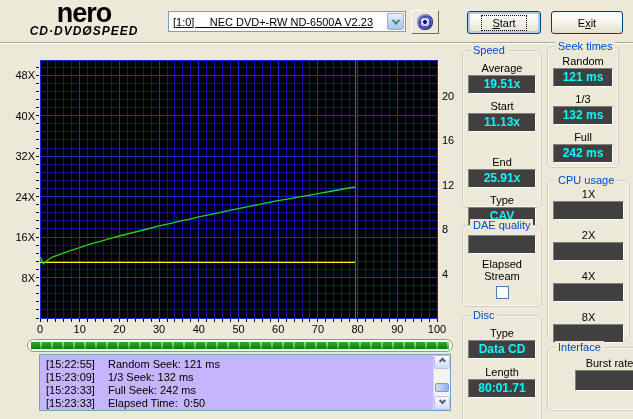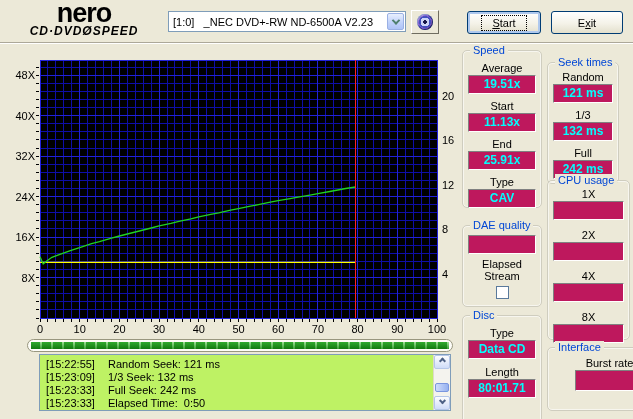--- a/index.html
+++ b/index.html
@@ -14,21 +14,21 @@
   #win { position:absolute; inset:0; }
 
   
   .logo { position:absolute; left:6px; top:1px; width:156px; height:40px; text-align:center; color:#000; }
   .logo .l1 { font-size:27px; font-weight:bold; letter-spacing:-1px; line-height:24px; }
   .logo .l2 { font-size:12px; font-weight:bold; font-style:italic; letter-spacing:1px; line-height:13px; white-space:nowrap; }
   .combo {
     position:absolute; left:168px; top:11px; width:238px; height:21px;
     background:#fff; border:1px solid #7f9db9; display:flex; align-items:center;
   }
-  .combo .txt { flex:1; padding-left:4px; white-space:pre; overflow:hidden; font-size:11px; }
+  .combo .txt { flex:1; padding-left:4px; white-space:pre; overflow:hidden; font-size:11px;text-decoration:underline; }
   .combo .arrowbtn {
     width:17px; height:17px; margin:1px; border:1px solid #9ab0e4; border-radius:2px;
     background:linear-gradient(180deg,#e8effd 0%,#c2d3fb 55%,#aec3f7 100%);
     display:flex; align-items:center; justify-content:center;
   }
   .chev { width:6px; height:6px; border-right:2px solid #4e7f6e; border-bottom:2px solid #4e7f6e; transform:rotate(45deg) translate(-1px,-1px); }
   .discbtn {
     position:absolute; left:411px; top:10px; width:28px; height:24px;
     background:#ece9d8; border:1px solid; border-color:#fff #6f6d60 #6f6d60 #fff;
     display:flex; align-items:center; justify-content:center;
@@ -56,21 +56,21 @@
   .group {
     position:absolute; border:1px solid #cfcdbf; border-radius:5px;
     box-shadow:inset 0 0 0 1px rgba(255,255,255,.6);
   }
   .group > .gtitle {
     position:absolute; top:-7px; left:7px; background:#ece9d8; padding:0 3px;
     color:#0046d5; font-size:11px; white-space:nowrap;
   }
   .flabel { text-align:center; font-size:11px; color:#000; }
   .vbox {
-    height:19px; margin:1px 5px 0 5px; background:#be185d;
+    height:19px; margin:1px 5px 0 5px; background:#404040;
     border-top:1px solid #808080; border-left:1px solid #808080;
     border-bottom:1px solid #fff; border-right:1px solid #fff;
     color:#00ffff; font-weight:bold; font-size:12px; text-align:center; line-height:16px;
     font-family:"Liberation Sans", sans-serif;
   }
   .checkbox {
     width:13px; height:13px; background:#fff; border:1px solid #5a7a9c; margin:4px auto 0 auto;
   }
 
   
@@ -86,21 +86,21 @@
     background:
       repeating-linear-gradient(90deg, rgba(253,253,248,0) 0 0px, rgba(253,253,248,0) 0, #fdfdf8 0, #fdfdf8 0),
       repeating-linear-gradient(90deg, #4cc04c 0 9px, #fdfdf8 9px 11px),
       linear-gradient(180deg,#9fe49f 0%,#37a337 100%);
     background-blend-mode:multiply;
   }
 
   
   .logbox {
     position:absolute; left:39px; top:354px; width:412px; height:57px;
-    background:#bef264; border:1px solid #7f9db9; display:flex;
+    background:#c4b5fd; border:1px solid #7f9db9; display:flex;
   }
   .loglines { flex:1; padding:3px 0 0 6px; overflow:hidden; }
   .logline { font-size:11px; line-height:13px; white-space:pre; }
   .logline .t { display:inline-block; width:62px; }
   .scrollbar { width:17px; background:#f4f3ee; border-left:1px solid #dcdacb; display:flex; flex-direction:column; }
   .sbtn {
     height:14px; border:1px solid #b5c7e8; border-radius:2px;
     background:linear-gradient(180deg,#fdfdfd,#cfdcf8);
     display:flex; align-items:center; justify-content:center;
   }
@@ -354,21 +354,21 @@
       </svg>
   </div>
 
   <div class="group" style="left:462px; top:50px; width:80px; height:158px;">
     <span class="gtitle">Speed</span>
     <div style="margin-top:11px;">
       <div class="flabel">Average</div>
       <div class="vbox">19.51x</div>
       <div class="flabel" style="margin-top:6px;">Start</div>
       <div class="vbox">11.13x</div>
-      <div class="flabel" style="margin-top:6px;">End</div>
+      <div class="flabel" style="margin-top:24px;">End</div>
       <div class="vbox">25.91x</div>
       <div class="flabel" style="margin-top:6px;">Type</div>
       <div class="vbox">CAV</div>
     </div>
   </div>
 
   <div class="group" style="left:462px; top:225px; width:80px; height:82px;">
     <span class="gtitle">DAE quality</span>
     <div style="margin-top:9px;">
       <div class="vbox"></div>
@@ -383,21 +383,21 @@
   <div class="group" style="left:462px; top:315px; width:80px; height:128px;">
     <span class="gtitle">Disc</span>
     <div style="margin-top:11px;">
       <div class="flabel">Type</div>
       <div class="vbox">Data CD</div>
       <div class="flabel" style="margin-top:7px;">Length</div>
       <div class="vbox">80:01.71</div>
     </div>
   </div>
 
-  <div class="group" style="left:547px; top:62px; width:72px; height:122px;">
+  <div class="group" style="left:547px; top:46px; width:72px; height:122px;">
     <span class="gtitle">Seek times</span>
     <div style="margin-top:8px;">
       <div class="flabel">Random</div>
       <div class="vbox">121 ms</div>
       <div class="flabel" style="margin-top:6px;text-align:center;">1/3</div>
       <div class="vbox">132 ms</div>
       <div class="flabel" style="margin-top:6px;">Full</div>
       <div class="vbox">242 ms</div>
     </div>
   </div>

